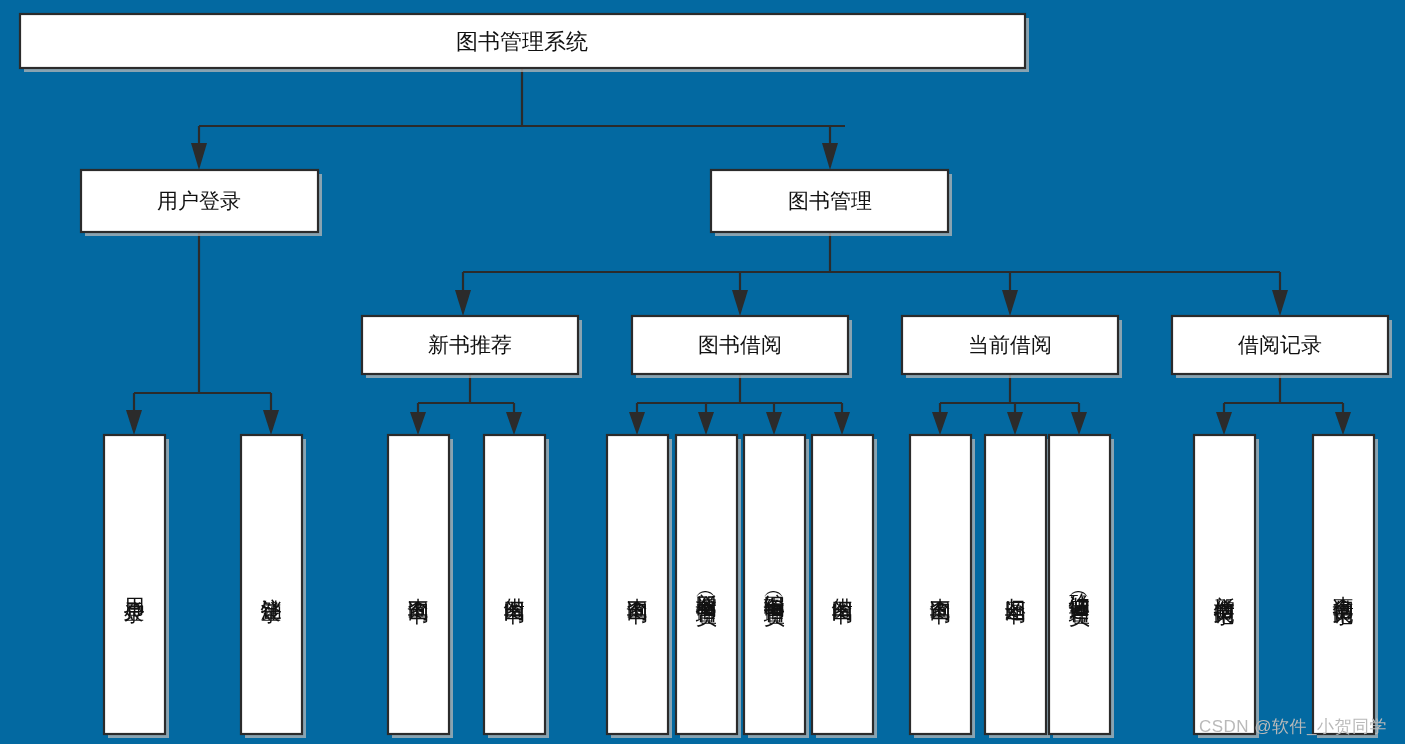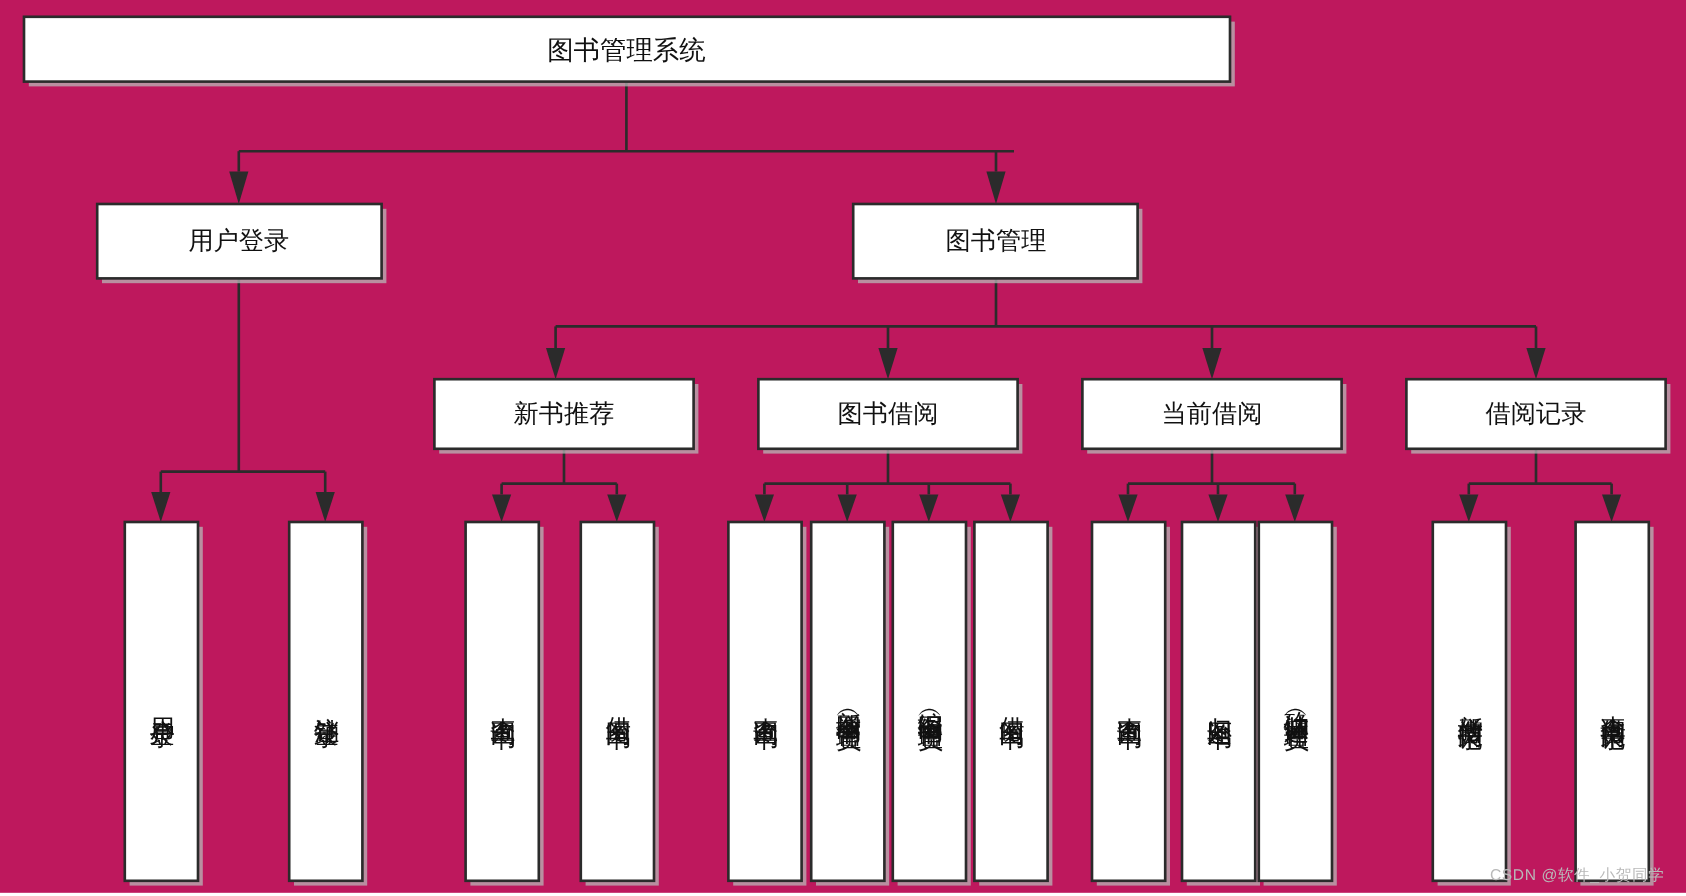--- a/index.html
+++ b/index.html
@@ -10,21 +10,21 @@
   body {
     font-family: "Liberation Sans", "DejaVu Sans", sans-serif;
     width: 1405px;
     height: 747px;
     overflow: hidden;
   }
   #diagram-root {
     position: relative;
     width: 1405px;
     height: 744px;
-    background: #be185d;
+    background: #0369a1;
   }
   svg.canvas {
     position: absolute;
     left: 0;
     top: 0;
     width: 1405px;
     height: 747px;
   }
   .node-box {
     fill: #ffffff;
@@ -75,21 +75,21 @@
     letter-spacing: 2px;
     color: #111111;
     pointer-events: none;
     text-align: center;
   }
   .watermark {
     position: absolute;
     right: 18px;
     bottom: 6px;
     font-family: "Liberation Sans", "DejaVu Sans", sans-serif;
-    font-size: 13px;
+    font-size: 17px;
     color: #b9b9b9;
     letter-spacing: 0.5px;
     white-space: nowrap;
   }
 </style>
 </head>
 <body>
 
 <div id="diagram-root">
 

